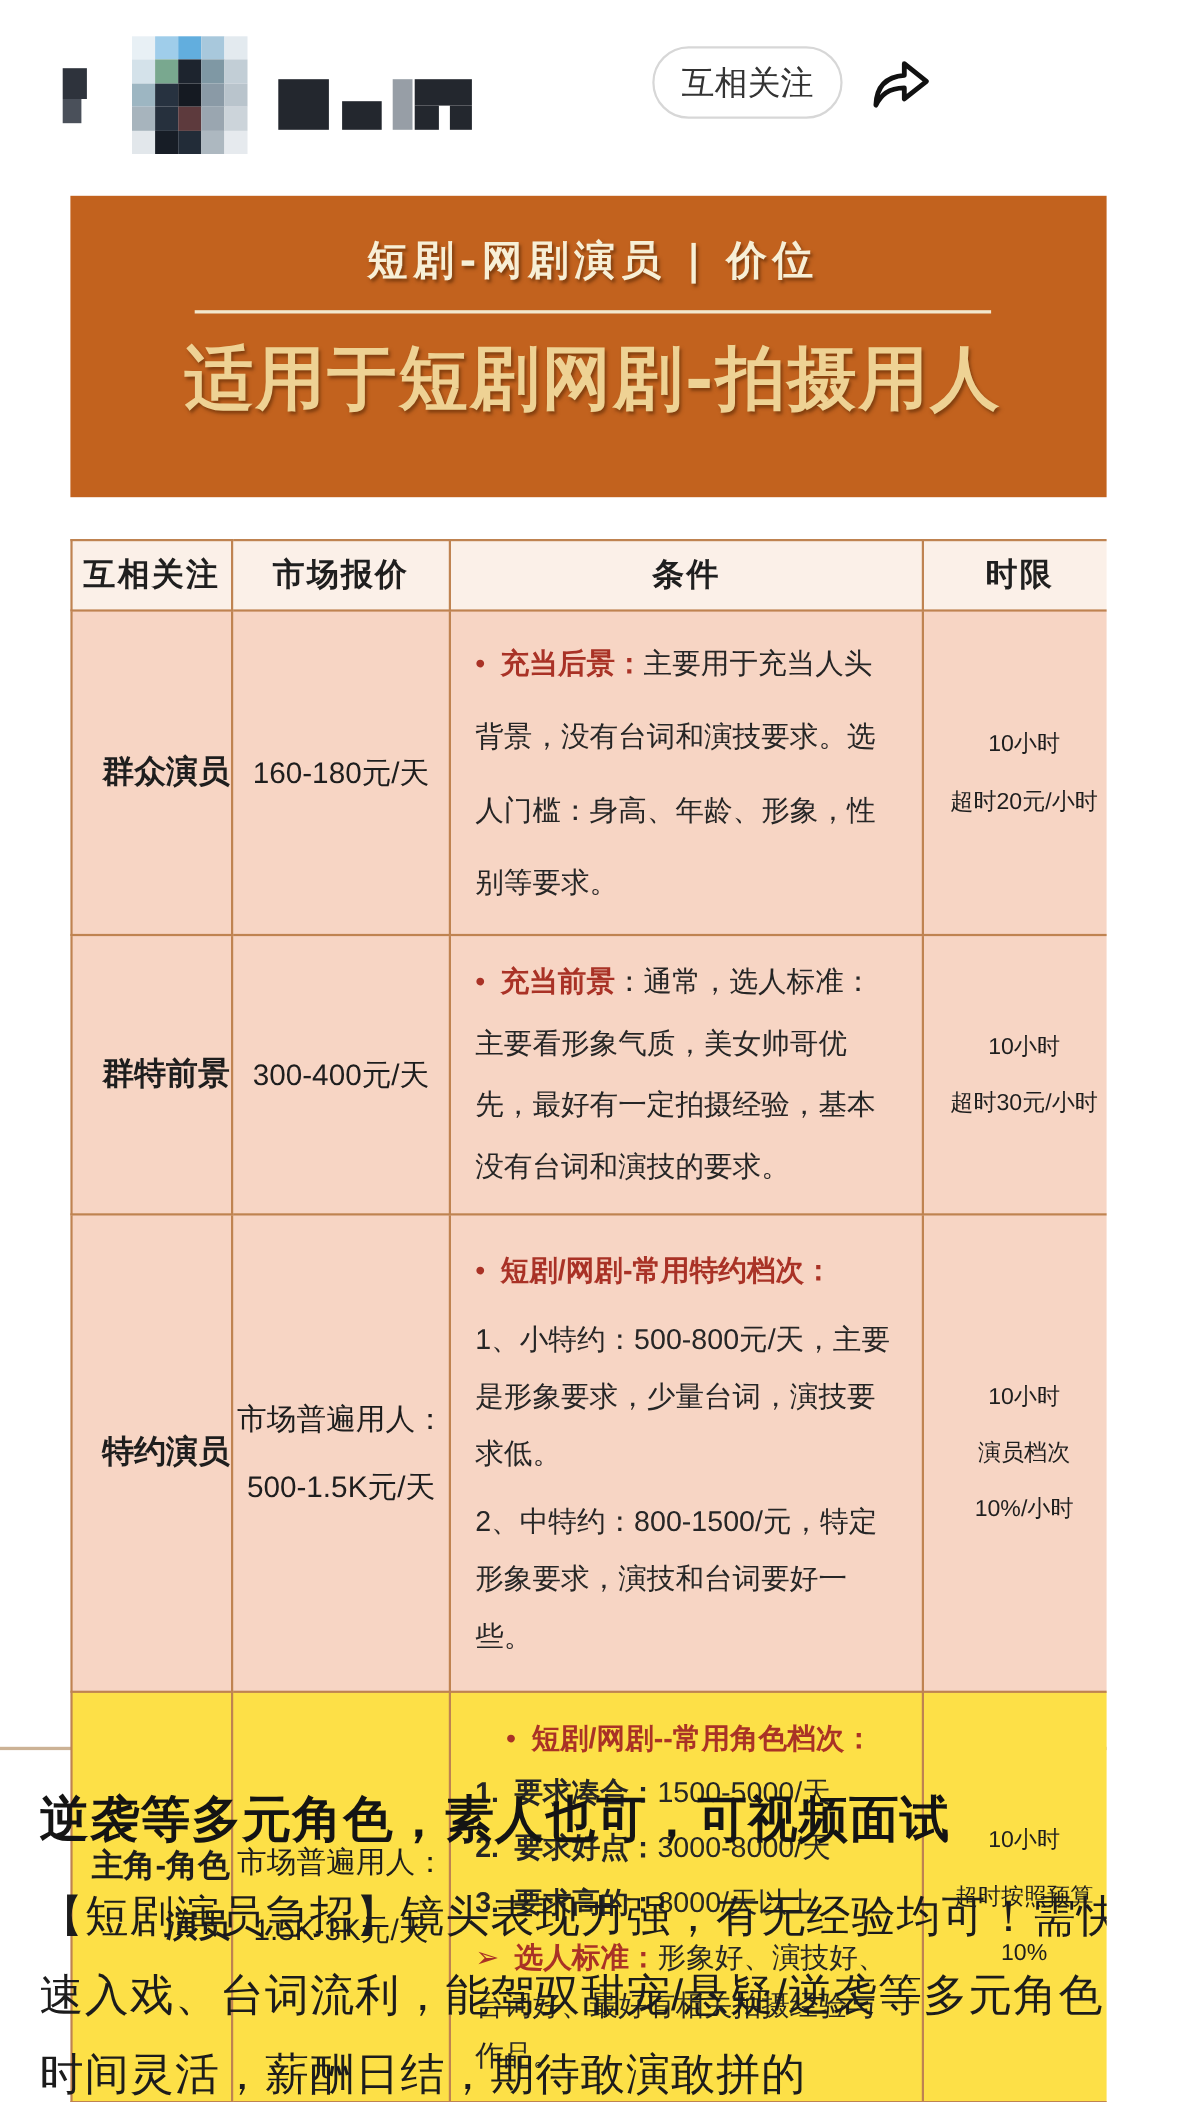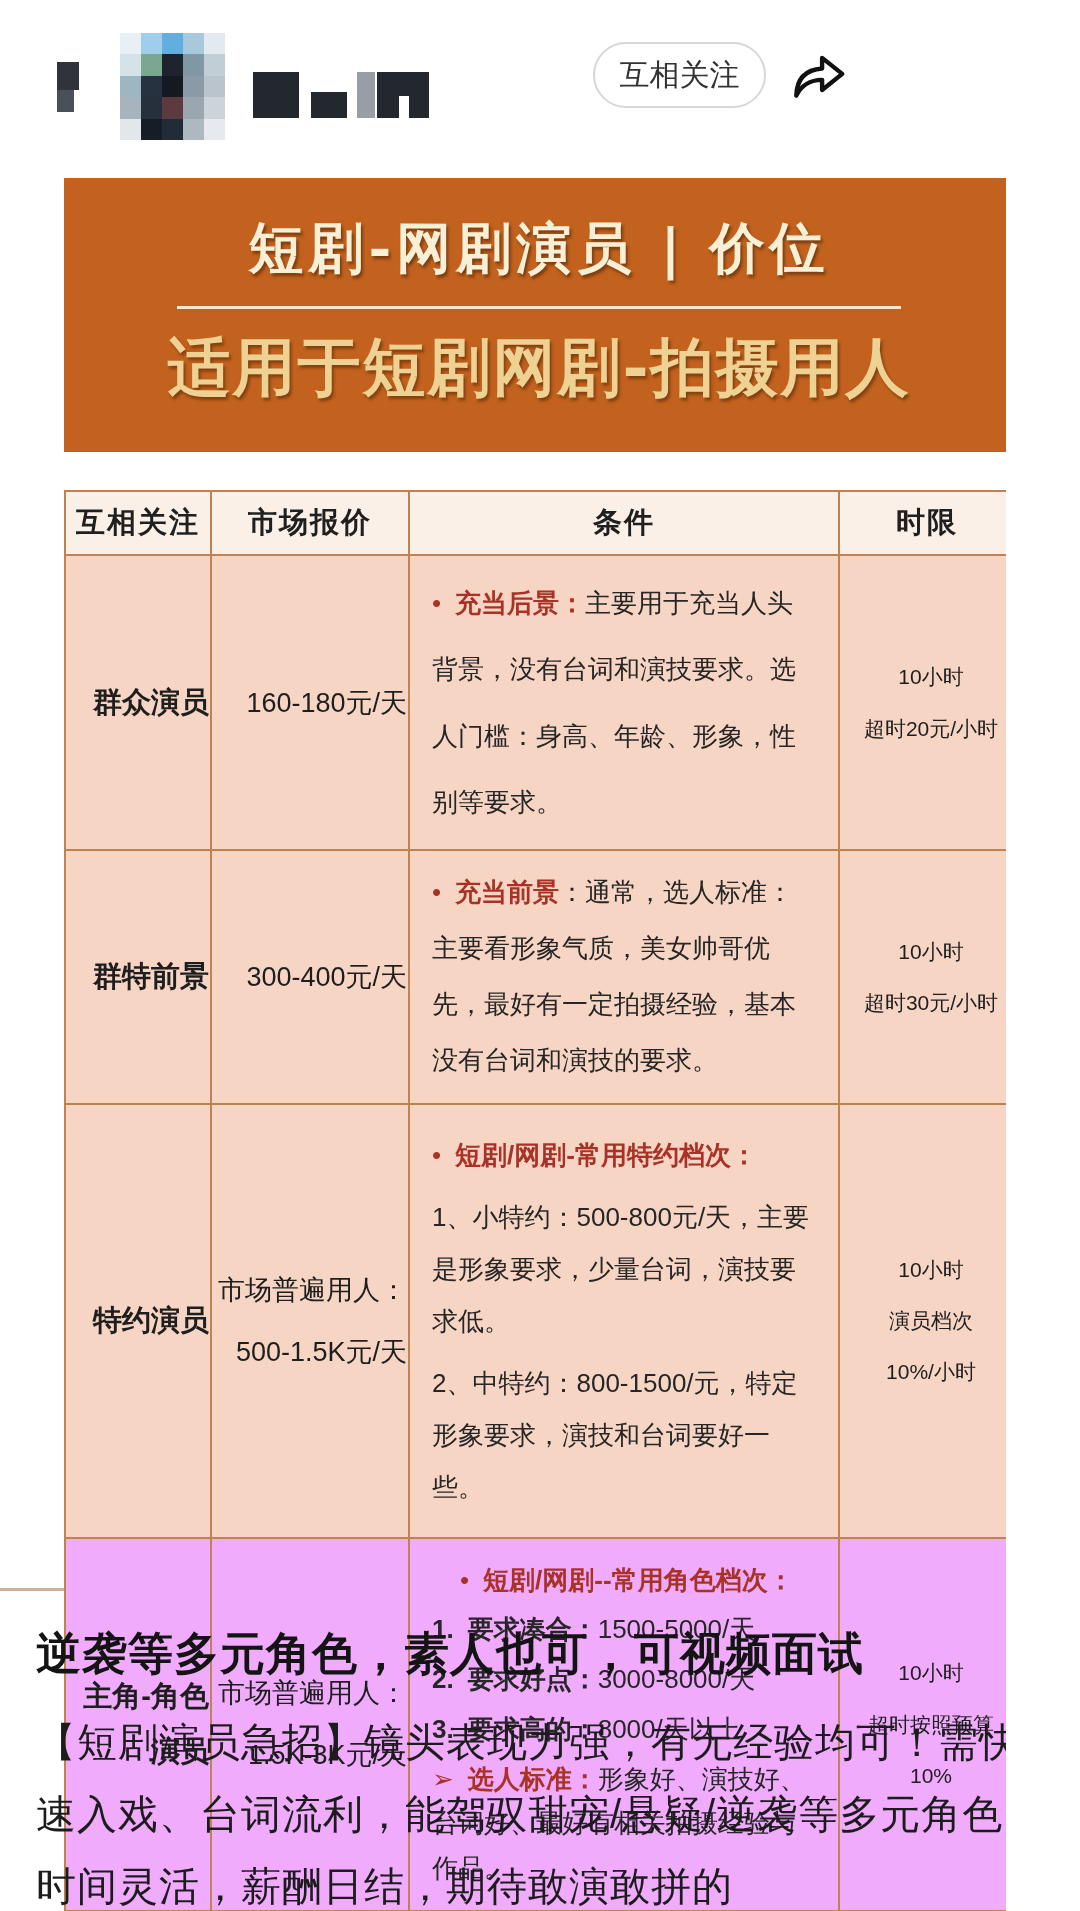--- a/index.html
+++ b/index.html
@@ -28,40 +28,40 @@
               font-size:30px;color:#333;box-sizing:border-box;}
   .share-btn{position:absolute;left:788px;top:46px;width:62px;height:62px;}
 
   
   .poster{position:absolute;left:64px;top:178px;width:950px;}
   .next-img-edge{position:absolute;left:1045px;top:168px;width:2px;height:1421px;background:#d9c8b9;}
   .carousel-bottom-line{position:absolute;left:0;top:1588px;width:1080px;height:3px;background:#ccb295;}
 
   .banner{width:950px;height:274px;background:#c2621e;box-sizing:border-box;text-align:center;}
   .banner-title{padding-top:34px;font-family:"DejaVu Serif","Liberation Serif",serif;
-                font-size:55px;font-weight:700;letter-spacing:5px;color:#f7efd6;
+                font-size:37px;font-weight:700;letter-spacing:5px;color:#f7efd6;
                 text-shadow:2px 3px 3px rgba(70,30,0,.55);}
   .banner-divider{width:724px;height:3px;background:#f2e8cd;margin:20px auto 16px auto;}
   .banner-subtitle{font-family:"DejaVu Serif","Liberation Serif",serif;
                    font-size:63px;font-weight:700;letter-spacing:2px;color:#eed294;
                    text-shadow:2px 3px 3px rgba(70,30,0,.5);}
 
   
   .price-table{margin-top:38px;border-collapse:collapse;table-layout:fixed;width:950px;}
   .price-table th,.price-table td{border:2px solid #bf8351;vertical-align:middle;box-sizing:border-box;}
   .price-table th{height:64px;background:#fbf0e8;font-size:29px;font-weight:700;color:#1f1f1f;letter-spacing:2px;}
   .price-table td{background:#f7d5c4;}
   tbody tr:nth-child(1){height:212px;}
   tbody tr:nth-child(2){height:212px;}
   tbody tr:nth-child(3){height:288px;}
   tbody tr:nth-child(4){height:310px;}
-  tbody tr:nth-child(4) td{background:#f0abfc;}
+  tbody tr:nth-child(4) td{background:#fde047;}
 
   .tier-cell{text-align:right;font-size:29px;font-weight:700;color:#1e1e1e;line-height:1.9;}
-  .price-cell{text-align:right;font-size:27px;color:#1e1e1e;line-height:2.3;margin-top:24px;}
+  .price-cell{text-align:center;font-size:27px;color:#1e1e1e;line-height:2.3;margin-top:24px;}
   .cond-cell{padding:14px 22px;font-size:26px;color:#262626;text-align:left;}
   .cond-cell p{margin:0;}
   tbody tr:nth-child(1) .cond-cell p{line-height:2.55;}
   tbody tr:nth-child(2) .cond-cell p{line-height:2.15;}
   tbody tr:nth-child(3) .cond-cell p{line-height:2.0;margin:10px 0;}
   tbody tr:nth-child(4) .cond-cell p{line-height:1.72;margin:5px 0;}
   .time-cell{padding:10px 10px 10px 18px;font-size:21px;color:#1e1e1e;line-height:2.45;text-align:center;}
   .red{color:#a93226;}
   .boldtxt{font-weight:700;}
   .marker{margin-right:14px;}

